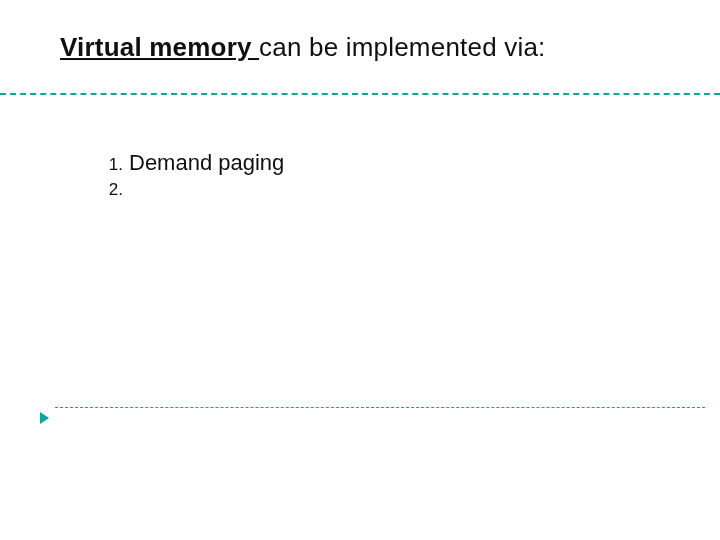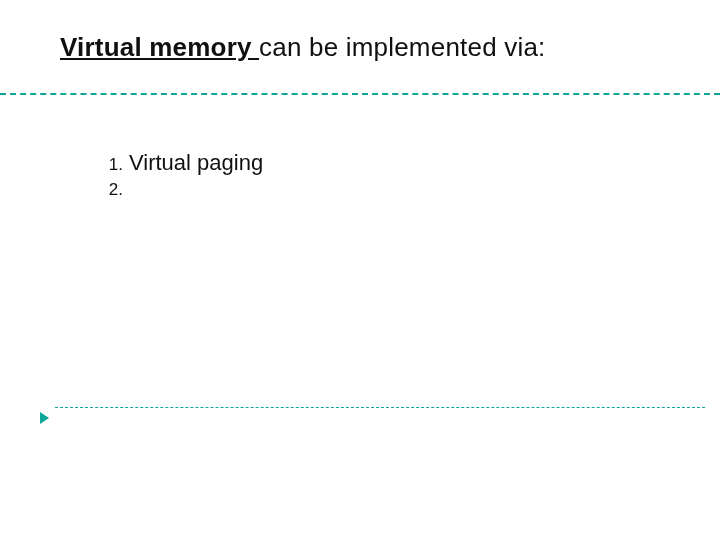--- a/index.html
+++ b/index.html
@@ -83,21 +83,21 @@
 
   <div class="title-area">
     <span class="title-underline">Virtual memory </span><span>can be implemented via:</span>
   </div>
 
   <div class="divider-top"></div>
 
   <div class="body-area">
     <div class="list-row">
       <span class="list-num">1.</span>
-      <span>Virtual paging</span>
+      <span>Demand paging</span>
     </div>
     <div class="list-row">
       <span class="list-num">2.</span>
     </div>
   </div>
 
   <div class="divider-bottom"></div>
 
   <div class="arrow-marker"></div>
 

